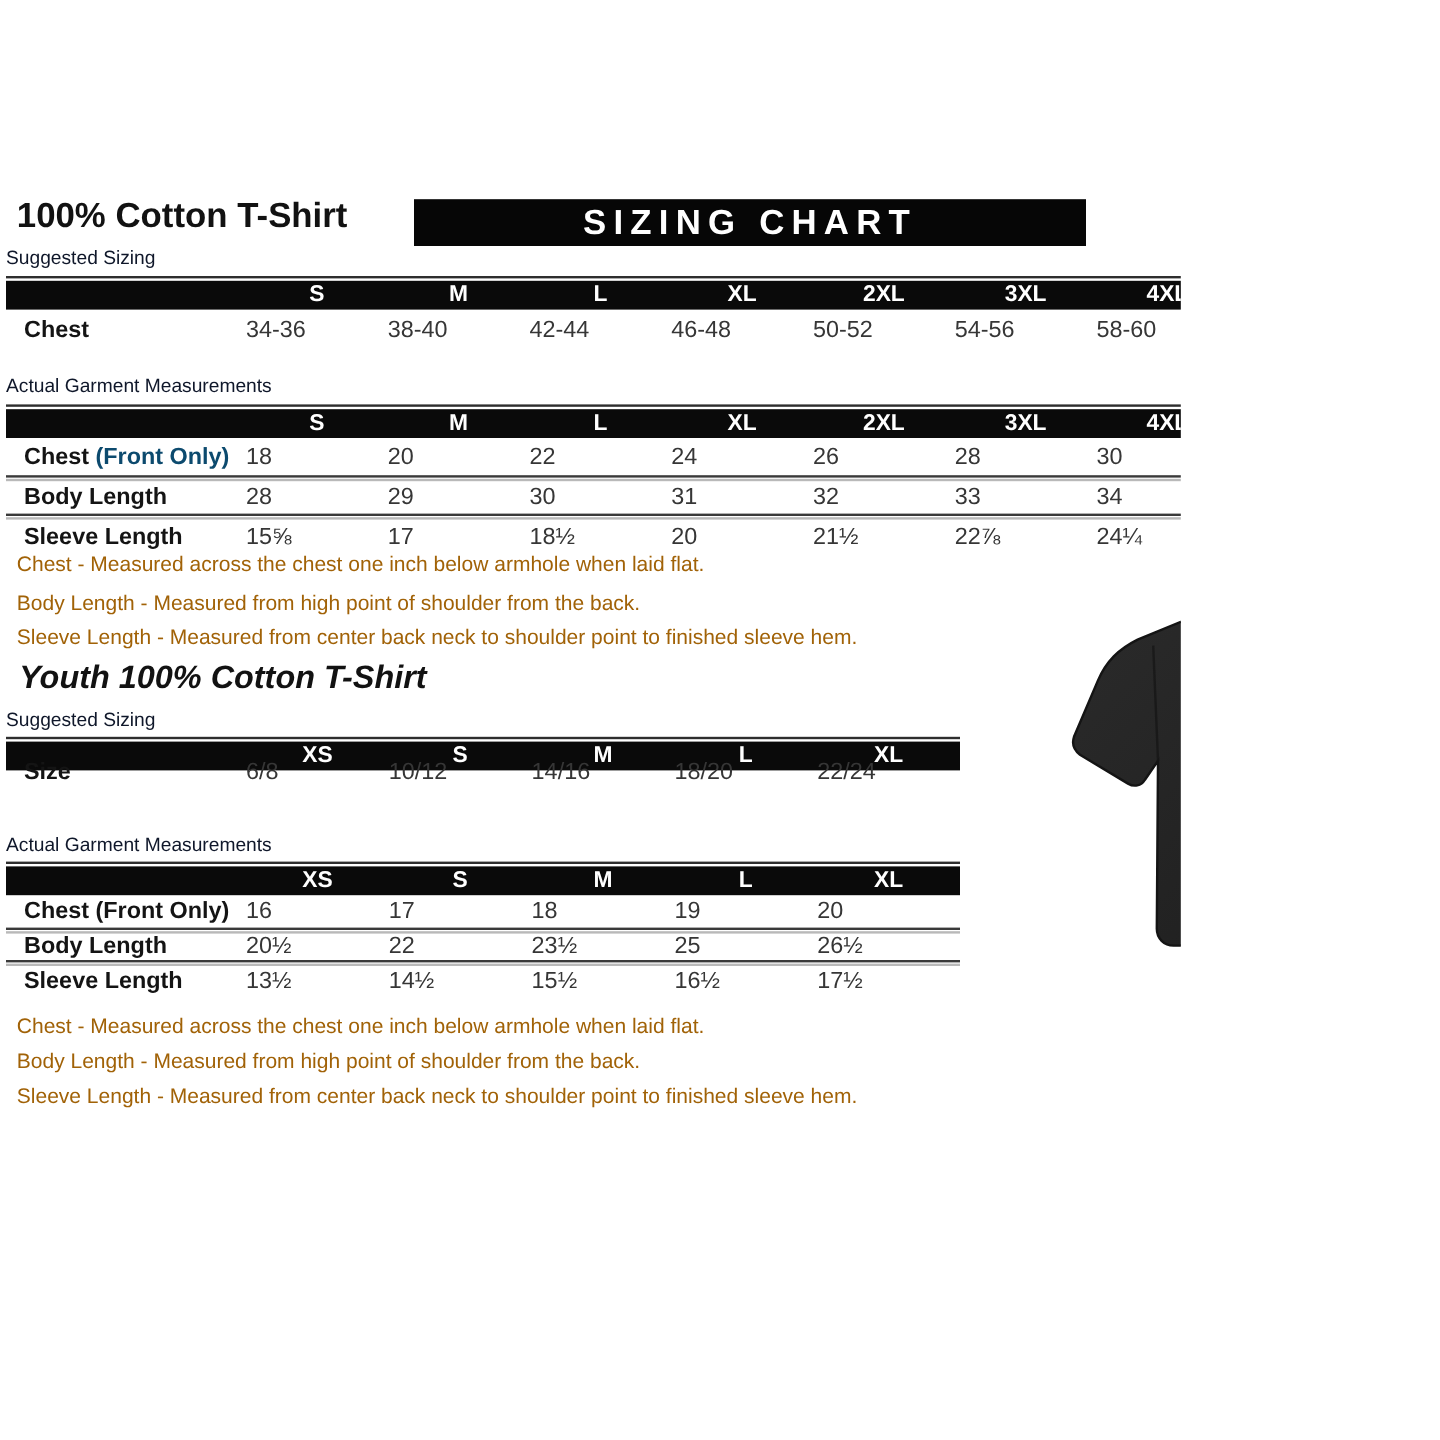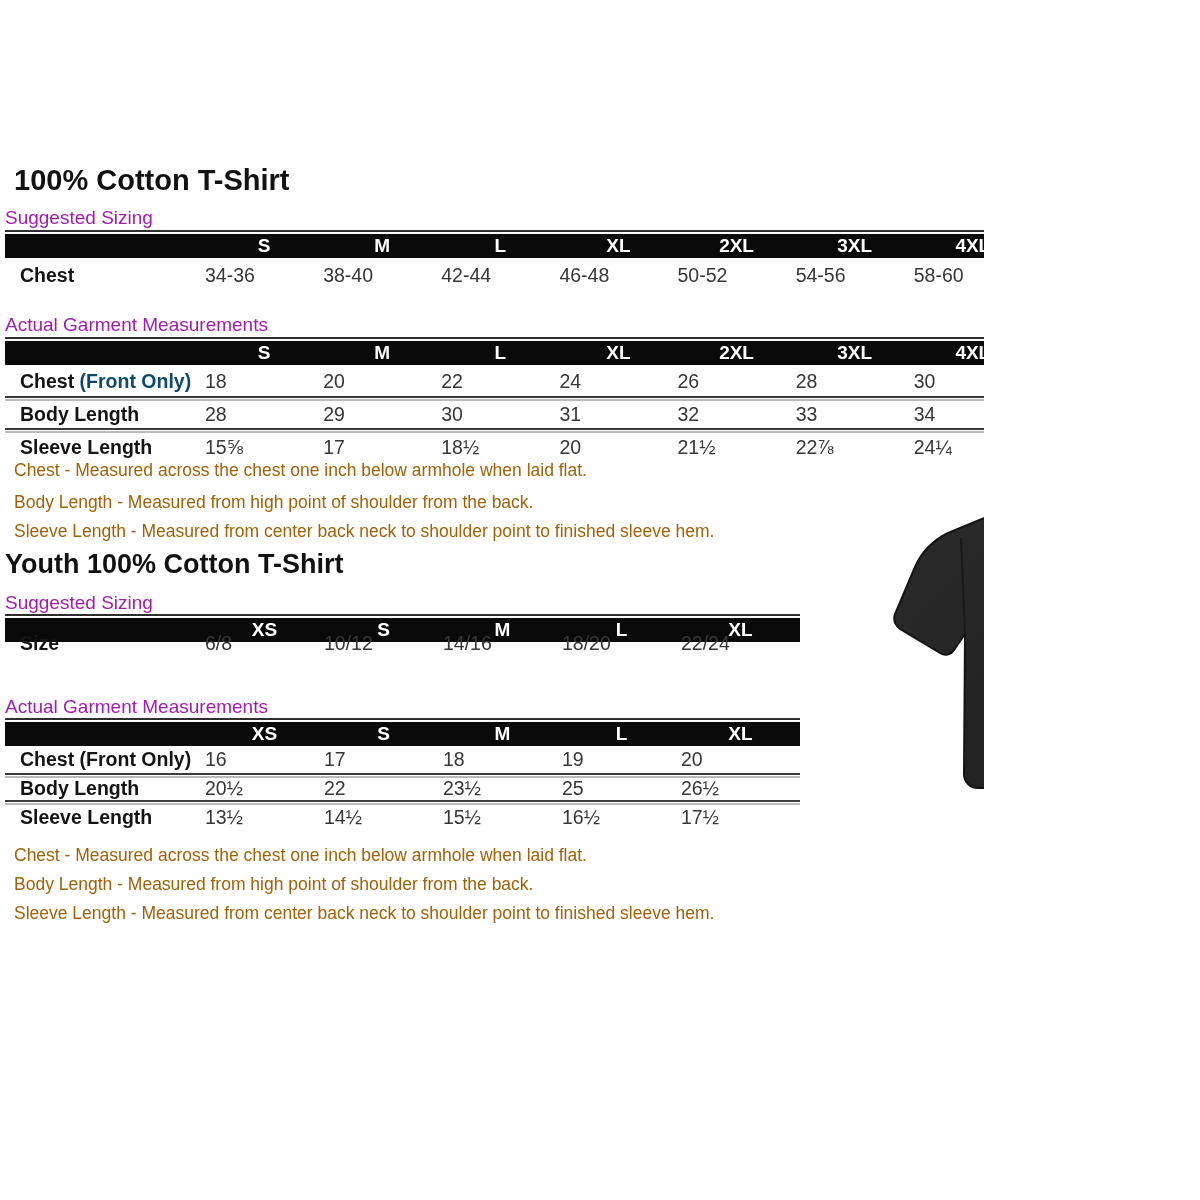--- a/index.html
+++ b/index.html
@@ -3,29 +3,29 @@
 <meta charset="utf-8">
 <style>
   html,body{margin:0;padding:0;background:#fff;}
   #canvas{
     position:relative;width:984px;height:1200px;background:#ffffff;
     font-family:"Liberation Sans", sans-serif;color:#1c1c1c;overflow:hidden;
   }
   
   .big-title{position:absolute;font-weight:bold;color:#121212;white-space:nowrap;}
   #title-adult{left:14px;top:164px;font-size:29px;}
-  #title-youth{left:5px;top:549px;font-size:27px;}
+  #title-youth{left:16px;top:549px;font-size:27px;font-style:italic;}
   
   #banner{
     position:absolute;left:345px;top:166px;width:560px;height:39px;
     background:#060606;color:#ffffff;font-weight:bold;font-size:29px;
     letter-spacing:6px;text-align:center;line-height:40px;
   }
   
-  .sec-label{position:absolute;font-size:19px;color:#a21caf;white-space:nowrap;}
+  .sec-label{position:absolute;font-size:16px;color:#0f172a;white-space:nowrap;}
   #lbl-a-sugg{left:5px;top:207px;}
   #lbl-a-act{left:5px;top:314px;}
   #lbl-y-sugg{left:5px;top:592px;}
   #lbl-y-act{left:5px;top:696px;}
   .rule{position:absolute;height:2px;background:#2e2e2e;}
   #rule-a-sugg{left:5px;top:230px;width:1145px;}
   #rule-a-act{left:5px;top:337px;width:1145px;}
   #rule-y-sugg{left:5px;top:614px;width:795px;}
   #rule-y-act{left:5px;top:718px;width:795px;}
   
@@ -62,20 +62,21 @@
   #fn-y-0{top:845px;} #fn-y-1{top:874px;} #fn-y-2{top:903px;}
   
   #tshirt{position:absolute;left:888px;top:486px;width:306px;height:320px;}
 </style>
 </head>
 <body>
 
 <div id="canvas">
 
   <div id="title-adult" class="big-title">100% Cotton T-Shirt</div>
+  <div id="banner">SIZING CHART</div>
 
   <div id="lbl-a-sugg" class="sec-label">Suggested Sizing</div>
   <div id="rule-a-sugg" class="rule"></div>
 
   <div id="hbar-a-sugg" class="hbar grid-adult">
     <div class="hcell"></div>
     <div class="hcell">S</div>
     <div class="hcell">M</div>
     <div class="hcell">L</div>
     <div class="hcell">XL</div>

